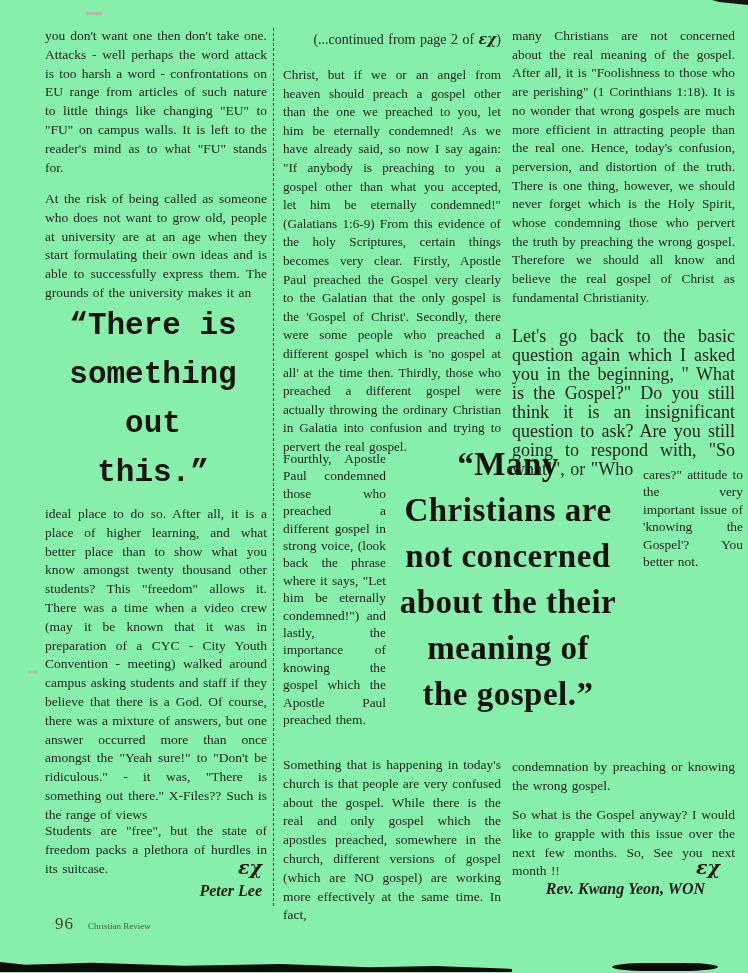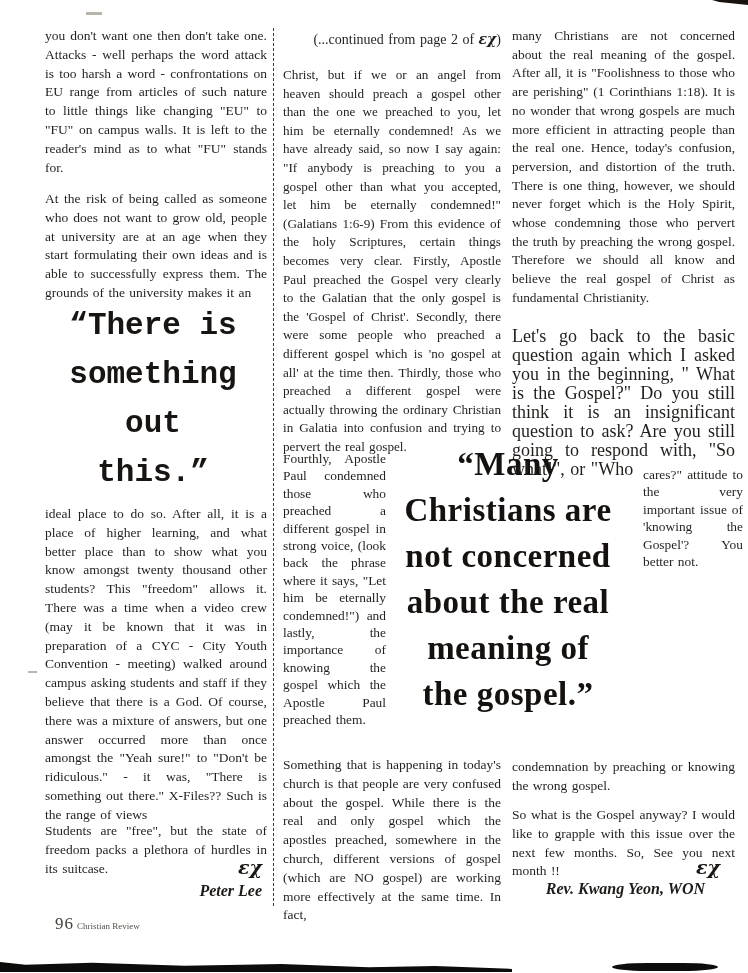--- a/index.html
+++ b/index.html
@@ -1,32 +1,32 @@
 <!DOCTYPE html>
 <html><head>
 <meta charset="utf-8">
 <style>
   html,body{margin:0;padding:0;}
   body{width:748px;height:973px;background:#e9e7e2;font-family:"Liberation Serif",serif;}
-  .page{position:relative;width:748px;height:973px;background:#ffffff;overflow:hidden;}
+  .page{position:relative;width:748px;height:973px;background:#86efac;overflow:hidden;}
   .block{position:absolute;color:#221f1c;font-size:13.5px;line-height:18.8px;text-align:justify;word-spacing:1px;}
   .noj{text-align:right;}
   .narrow{font-size:13.4px;line-height:17.4px;}
   .pq-left{position:absolute;font-family:"Liberation Mono","DejaVu Sans Mono",monospace;font-weight:bold;
            font-size:31px;line-height:49px;color:#171411;text-align:center;}
   .pq-center{position:absolute;font-family:"Liberation Serif",serif;font-weight:bold;letter-spacing:.5px;
            font-size:33px;line-height:46px;color:#14110e;text-align:center;}
   .divider{position:absolute;left:273px;top:28px;height:878px;width:0;border-left:1.5px dashed #3d3a36;}
   .sig{position:absolute;font-style:italic;font-weight:bold;font-size:16px;color:#1d1a17;text-align:right;}
   .exlogo{position:absolute;font-family:"DejaVu Serif",serif;font-style:italic;font-weight:bold;
           font-size:19px;color:#1a1713;text-align:right;}
   .exlogo-inline{font-family:"DejaVu Serif",serif;font-style:italic;font-weight:bold;font-size:14px;}
   .footer{position:absolute;left:55px;top:914px;color:#45413b;}
   .footer .num{font-size:17px;letter-spacing:1px;}
-  .footer .pub{font-size:9px;margin-left:3px;color:#55514a;}
+  .footer .pub{font-size:9px;margin-left:14px;color:#55514a;}
   .band-main{position:absolute;left:0;top:961px;width:512px;height:11px;background:#0d0c0a;
              clip-path:polygon(0 8%,5% 34%,18% 16%,36% 44%,55% 28%,72% 56%,85% 46%,100% 72%,100% 100%,0 100%);}
   .band-blob{position:absolute;left:612px;top:963px;width:106px;height:8px;background:#0d0c0a;border-radius:50%/75%;}
   .corner-mark{position:absolute;left:712px;top:0;width:36px;height:5px;background:#17140f;
                clip-path:polygon(0 0,100% 0,100% 100%,20% 40%);}
   .speck{position:absolute;background:#b9b5ad;}
 </style>
 </head>
 <body>
 
@@ -53,21 +53,21 @@
     <span>(...continued from page 2 of </span><span class="exlogo-inline">εχ</span><span>)</span>
   </div>
   <div class="block" style="left:283px;top:66px;width:218px;font-size:13.2px;line-height:18.6px">Christ, but if we or an angel from heaven should preach a gospel other than the one we preached to you, let him be eternally condemned! As we have already said, so now I say again: "If anybody is preaching to you a gospel other than what you accepted, let him be eternally condemned!" (Galatians 1:6-9)  From this evidence of the holy Scriptures, certain things becomes very clear.  Firstly, Apostle Paul preached the Gospel very clearly to the Galatian that the only gospel is the 'Gospel of Christ'.  Secondly, there were some people who preached a different gospel which is 'no gospel at all' at the time then.  Thirdly, those who preached a different gospel were actually throwing the ordinary Christian in Galatia into confusion and trying to pervert the real gospel.</div>
   <div class="block narrow" style="left:283px;top:450px;width:103px">Fourthly, Apostle Paul condemned those who preached a different gospel in strong voice, (look back the phrase where it says, "Let him be eternally condemned!") and lastly, the importance of knowing the gospel which the Apostle Paul preached them.</div>
   <div class="block" style="left:283px;top:756px;width:218px">Something that is happening in today's church is that people are very confused about the gospel.  While there is the real and only gospel which the apostles preached, somewhere in the church, different versions of gospel (which are NO gospel) are working more effectively at the same time.  In fact,</div>
 
   <div class="pq-center" style="left:372px;top:441px;width:272px">
     <div>“Many</div>
     <div>Christians are</div>
     <div>not concerned</div>
-    <div>about the real</div>
+    <div>about the their</div>
     <div>meaning of</div>
     <div>the gospel.”</div>
   </div>
 
   <div class="block" style="left:512px;top:27px;width:223px;font-size:13.4px;line-height:18.7px">many Christians are not concerned about the real meaning of the gospel. After all, it is "Foolishness to those who are perishing" (1 Corinthians 1:18).  It is no wonder that wrong gospels are much more efficient in attracting people than the real one.  Hence, today's confusion, perversion, and distortion of the truth.  There is one thing, however, we should never forget which is the Holy Spirit, whose condemning those who pervert the truth by preaching the wrong gospel. Therefore we should all know and believe the real gospel of Christ as fundamental Christianity.</div>
   <div class="block" style="left:512px;top:327px;width:223px;font-size:18px;line-height:19px">Let's go back to the basic question again which I asked you in the beginning, " What is the Gospel?"  Do you still think it is an insignificant question to ask?  Are you still going to respond with, "So what!", or "Who</div>
   <div class="block narrow" style="left:643px;top:466px;width:100px">cares?" attitude to the very important issue of 'knowing the Gospel'?  You better not.</div>
   <div class="block" style="left:512px;top:758px;width:223px">condemnation by preaching or knowing the wrong gospel.</div>
   <div class="block" style="left:512px;top:806px;width:223px">So what is the Gospel anyway?  I would like to grapple with this issue over the next few months.  So, See you next month !!</div>
   <div class="exlogo" style="left:660px;top:856px;width:60px">εχ</div>

